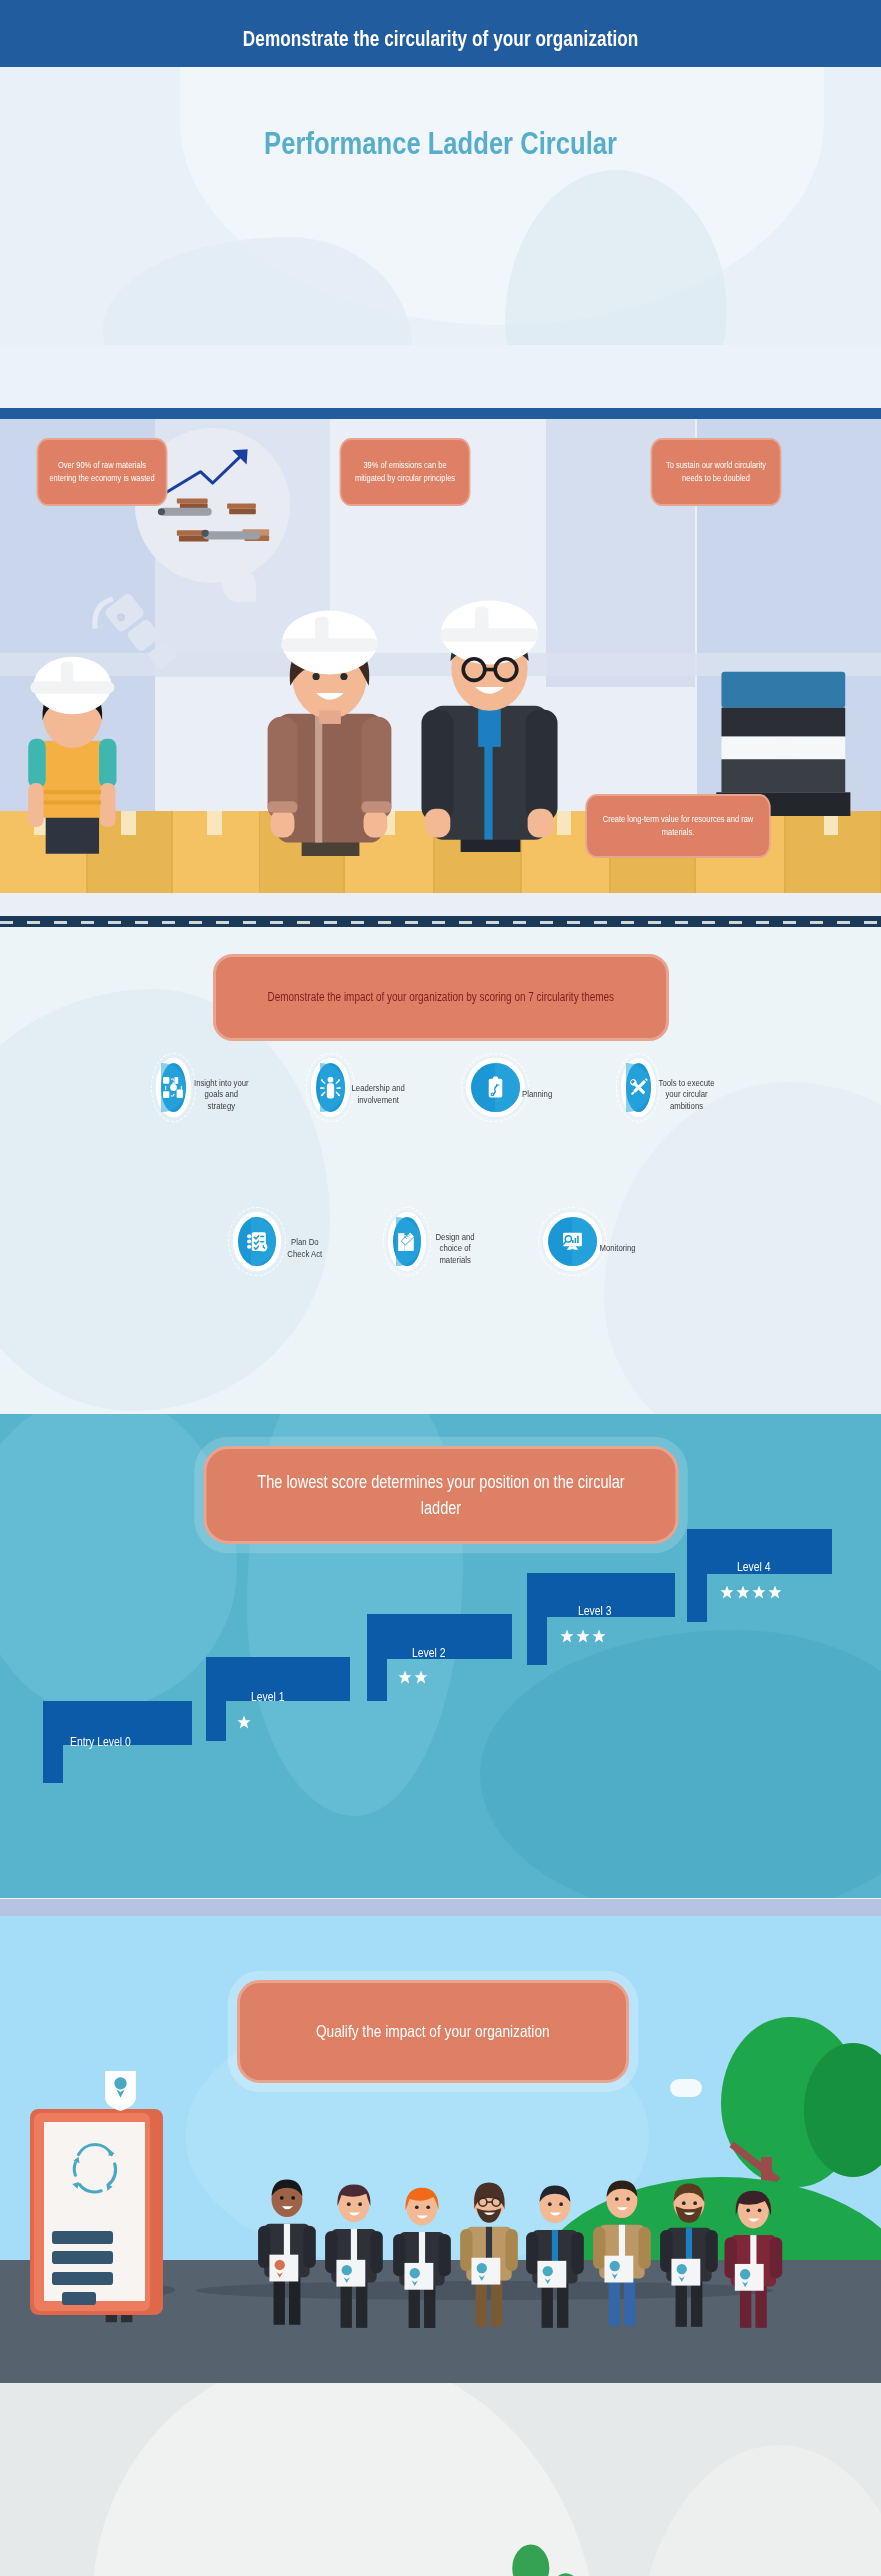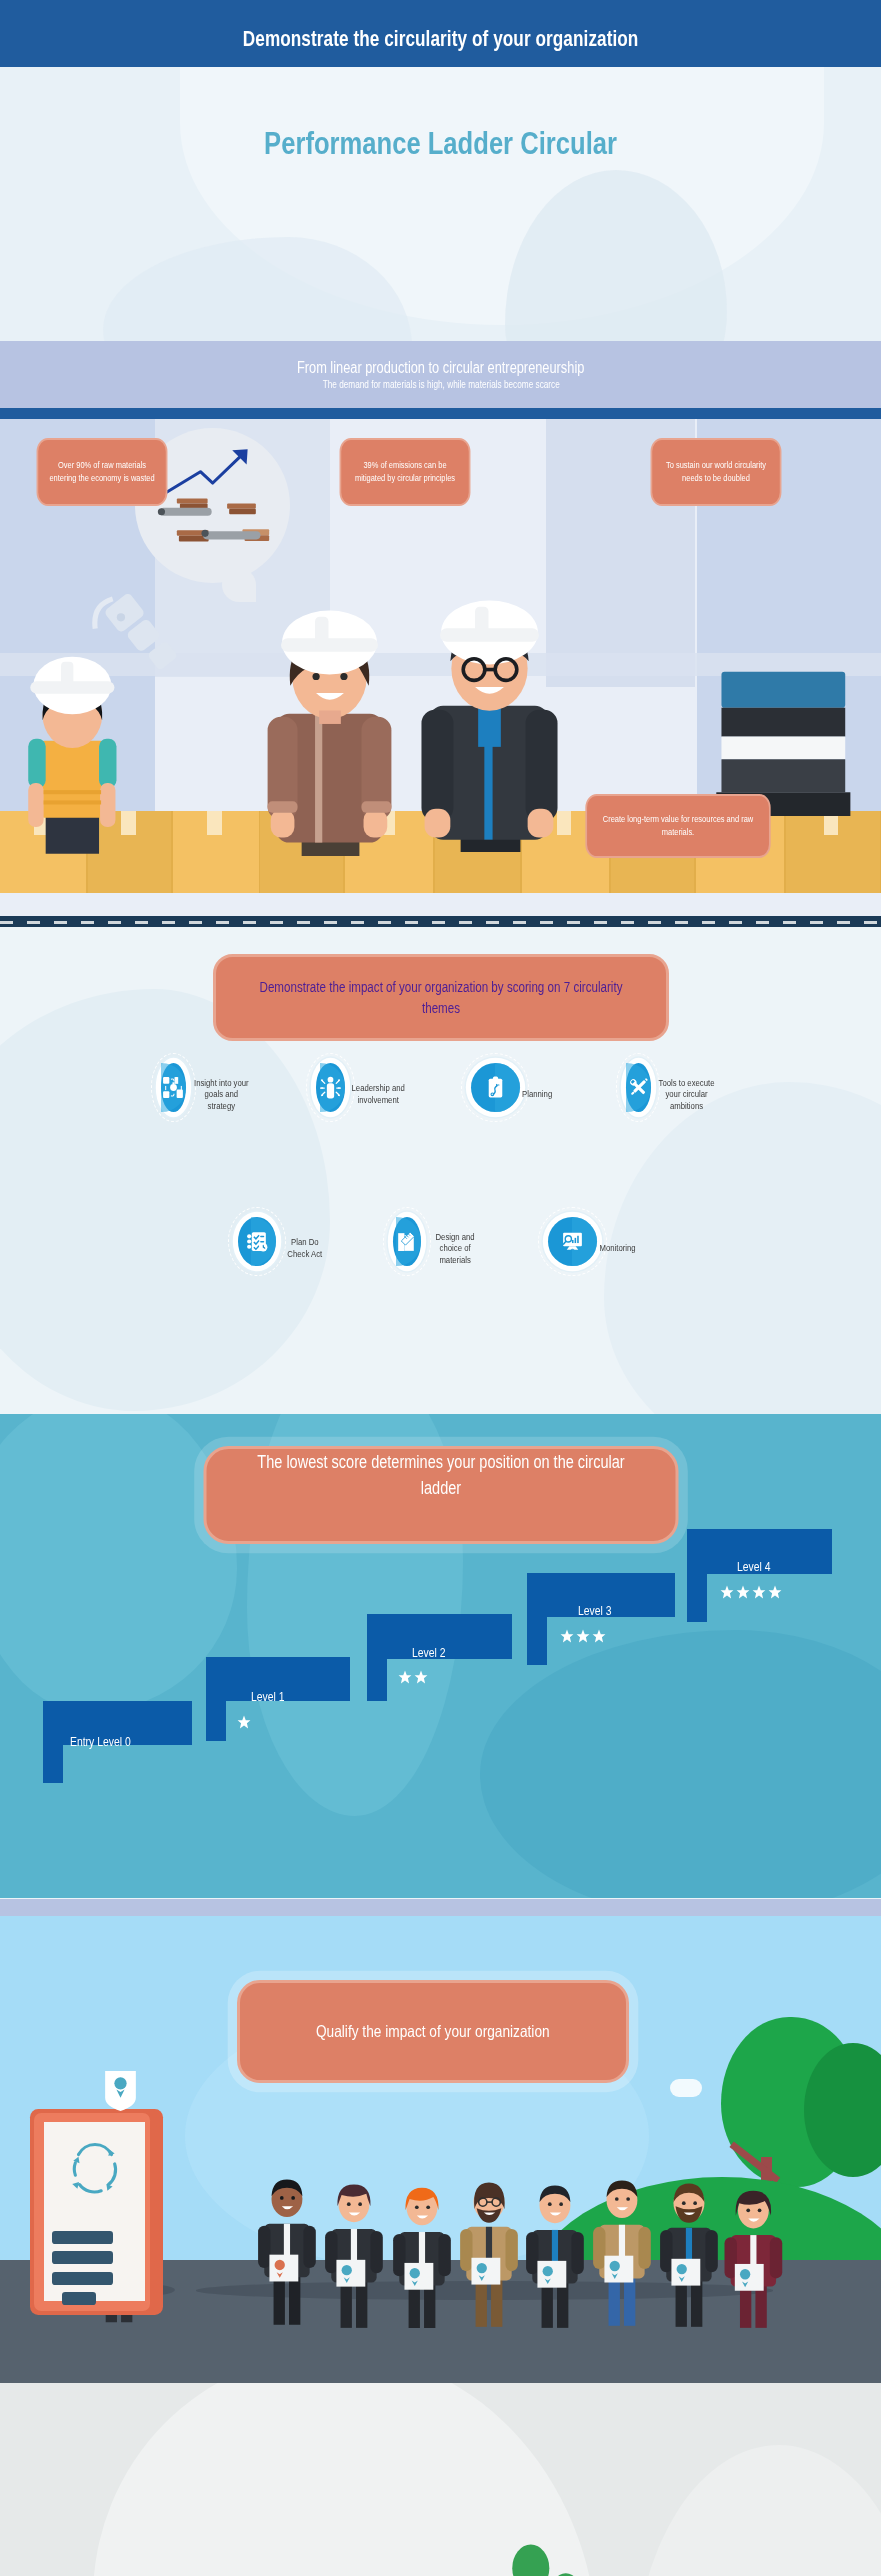--- a/index.html
+++ b/index.html
@@ -150,21 +150,21 @@
   }
   .themes-blob1{ position:absolute; left:-62px; top:62px; width:392px; height:422px;
      background:#E3EEF4; border-radius:55% 45% 50% 50% / 45% 55% 45% 55%; }
   .themes-blob2{ position:absolute; right:-93px; top:155px; width:371px; height:392px;
      background:#E5EFF5; border-radius:50% 50% 45% 55% / 55% 45% 55% 45%; }
   .themes-head {
     position:absolute; left:50%; top:27px; transform:translateX(-50%);
     width:456px; height:87px;
     background:#DD8066; border:3.1px solid #E8A48F; border-radius:19.6px;
     display:flex; align-items:center; justify-content:center; text-align:center;
-    color:#4c1d95; font-size:14px; line-height:1.45;
+    color:#7f1d1d; font-size:12px; line-height:1.45;
     z-index:5;
   }
   .themes-head span { display:block; transform:scaleX(0.83); }
   .trow {
     position:absolute; left:0; width:882px;
     display:flex; justify-content:center; z-index:4;
   }
   .trow-1 { top:135px; gap:59px; }
   .trow-2 { top:289px; gap:59px; }
   .theme {
@@ -198,21 +198,21 @@
   .lad-blob1{ position:absolute; left:-31px; top:-20.6px; width:268px; height:319px;
      background:#63BCD3; border-radius:50% 50% 55% 45% / 45% 55% 45% 55%; }
   .lad-blob2{ position:absolute; left:247px; top:-62px; width:216px; height:464px;
      background:#63BCD3; border-radius:45% 55% 50% 50% / 55% 45% 55% 45%; }
   .lad-blob3{ position:absolute; right:-62px; top:216px; width:464px; height:289px;
      background:#4FADC8; border-radius:55% 45% 50% 50% / 50% 50% 50% 50%; }
   .lad-head {
     position:absolute; left:50%; top:32px; transform:translateX(-50%);
     width:475px; height:98px;
     background:#DD8066; border:3.1px solid #E8A48F; border-radius:25px;
-    display:flex; align-items:flex-start; justify-content:center; text-align:center;
+    display:flex; align-items:center; justify-content:center; text-align:center;
     color:#fff; font-size:17.5px; line-height:1.5;
     box-shadow: 0 0 0 9.3px rgba(255,255,255,0.16);
     z-index:6;
   }
   .lad-head span { display:block; transform:scaleX(0.83); }
   .steps { position:absolute; left:0; top:138px; width:882px; height:206px; z-index:5; }
   .step { position:absolute; }
   .step-flag { position:absolute; background:#0B5BA8; }
   .step-pole { position:absolute; background:#0B5BA8; width:19.6px; }
   .step-label {
@@ -307,24 +307,20 @@
 
   <div class="hero">
     <div class="hero-blob-a"></div>
     <div class="hero-blob-b"></div>
     <div class="hero-blob-c"></div>
     <div class="hero-inner">
       <div class="hero-title">Performance Ladder Circular</div>
     </div>
   </div>
 
-  <div class="band">
-    <div class="band-title">From linear production to circular entrepreneurship</div>
-    <div class="band-sub">The demand for materials is high, while materials become scarce</div>
-  </div>
   <div class="band-rule"></div>
 
   <div class="scene1">
     <div class="s1-sky"></div>
     <div class="s1-wall-l"></div>
     <div class="s1-wall-r"></div>
     <div class="s1-panel-a"></div>
     <div class="s1-panel-b"></div>
     <div class="s1-panel-c"></div>
     <div class="s1-beam"></div>

